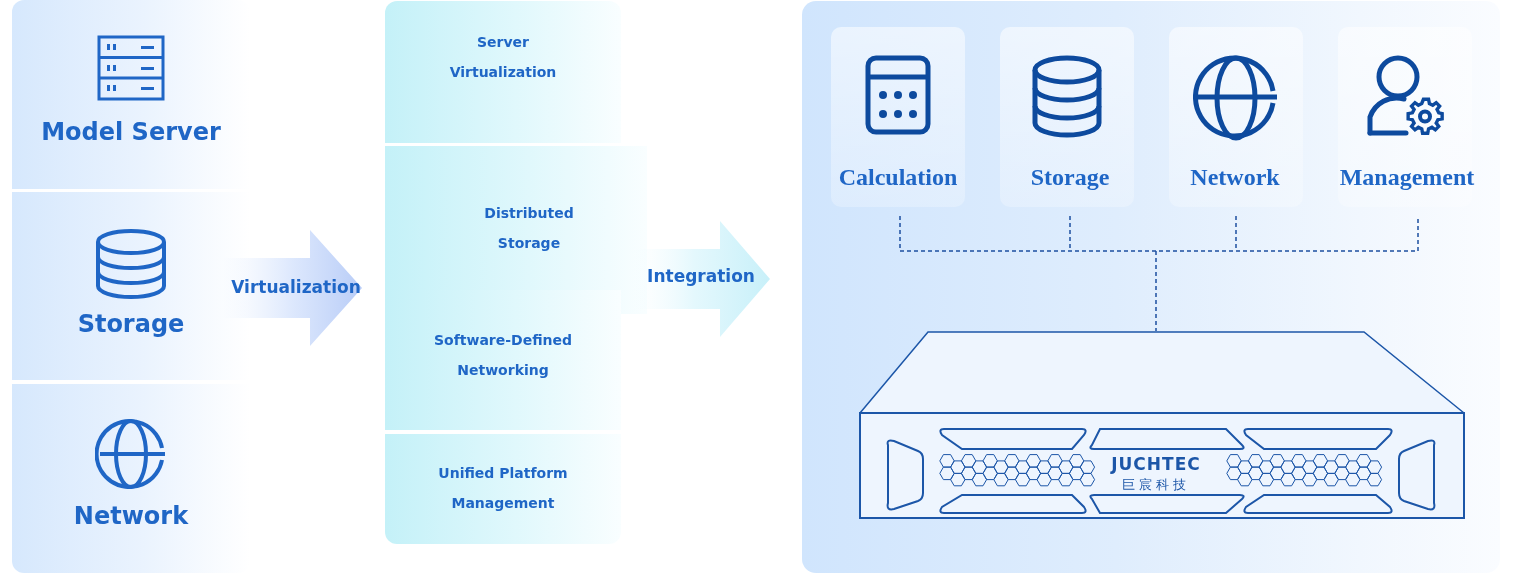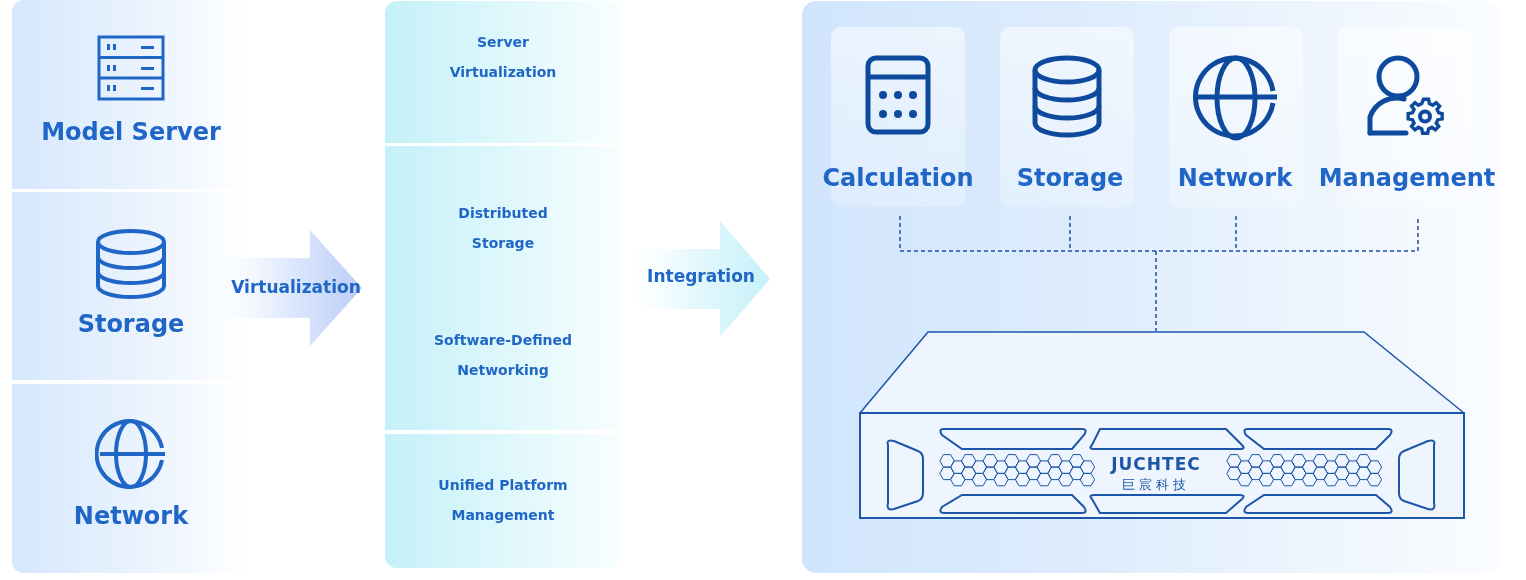--- a/index.html
+++ b/index.html
@@ -17,32 +17,32 @@
   .res-tile .label { position:absolute; left:0; right:0; font-size:24px; }
 
   
   .arrow { position:absolute; }
   .arrow .arrow-label { position:absolute; left:0; right:0; text-align:center; font-size:17px; font-weight:bold; color:#1f66c6; }
 
   
   .virt-tile { position:absolute; left:385px; width:236px;
      background:linear-gradient(90deg,#c4f1f8 0%,#e0f8fc 55%,#f9feff 100%); display:flex; align-items:center; justify-content:center; }
   .virt-tile.v1 { top:1px; height:142px; border-top-left-radius:12px; border-top-right-radius:12px; }
-  .virt-tile.v2 { top:146px; height:168px; }
+  .virt-tile.v2 { top:146px; height:168px;padding-left:26px; }
   .virt-tile.v3 { top:290px; height:140px; }
-  .virt-tile.v4 { top:434px; height:134px; border-bottom-left-radius:12px; border-bottom-right-radius:12px; }
+  .virt-tile.v4 { top:434px; height:110px; border-bottom-left-radius:12px; border-bottom-right-radius:12px; }
   .virt-tile .label { font-size:14px; line-height:30px; white-space:pre-line; }
 
   
   .platform { position:absolute; left:802px; top:1px; width:698px; height:572px; border-radius:14px;
      background:linear-gradient(90deg,#d0e5fd 0%,#dfedfd 45%,#f1f7fe 80%,#fafcff 100%); }
   .cap-card { position:absolute; top:26px; width:134px; height:180px; border-radius:10px;
      background:linear-gradient(180deg,rgba(255,255,255,0.55) 0%,rgba(255,255,255,0.25) 100%); }
   .cap-card .icon { position:absolute; left:50%; top:28px; transform:translateX(-50%); }
-  .cap-label { position:absolute; top:163px; width:200px; text-align:center; font-size:24px; color:#1f66c6; font-weight:bold; }
+  .cap-label { position:absolute; top:163px; width:200px; text-align:center; font-size:24px; color:#1f66c6; font-weight:bold;font-family:Liberation Serif, serif; }
   .server-svg { position:absolute; left:0; top:0; }
 </style>
 </head>
 <body>
 
 <div class="res-tile t1">
   <div class="icon" style="top:35px;">
     <svg width="68" height="66" viewBox="0 0 68 66">
       <g fill="none" stroke="#1f66c6" stroke-width="3">
         <rect x="2" y="2" width="64" height="62"></rect>

